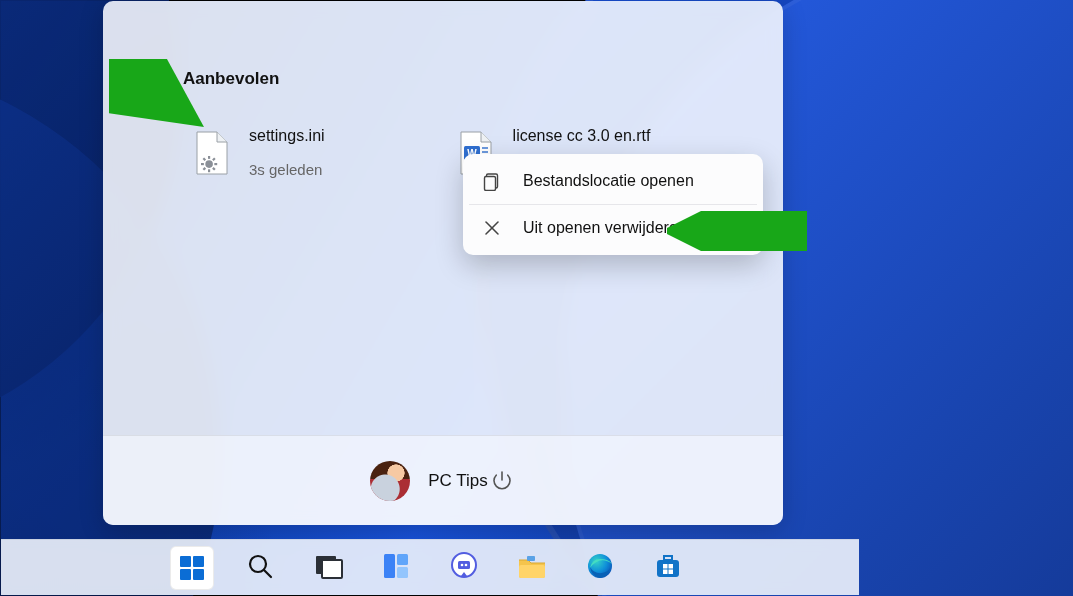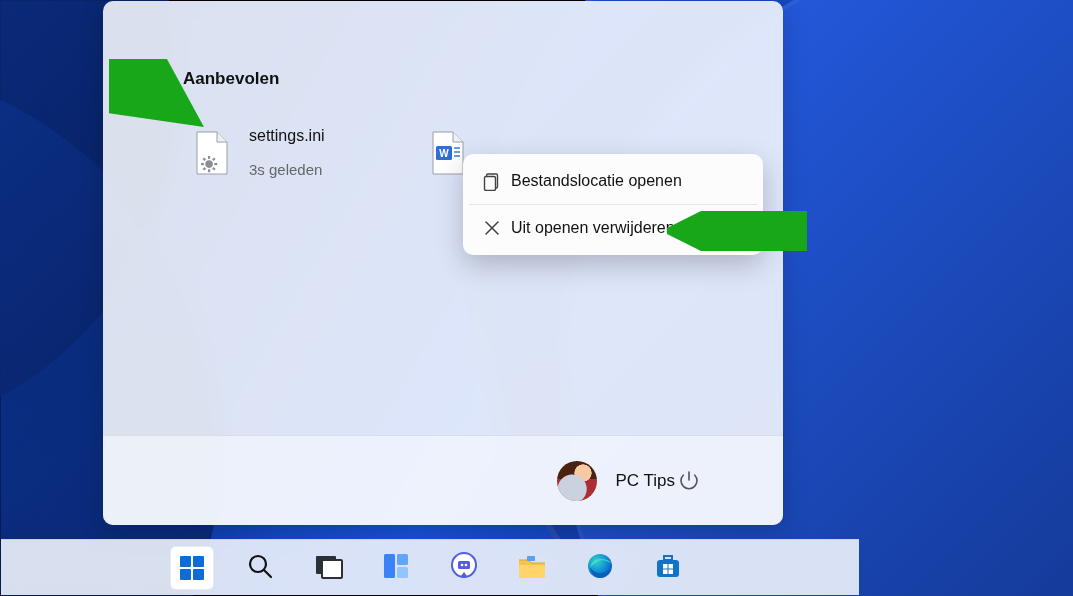--- a/index.html
+++ b/index.html
@@ -47,21 +47,21 @@
     height: calc(100% - 90px);
   }
   .section-title {
     font-size: 17px;
     font-weight: 600;
     color: #111;
     margin-bottom: 32px;
   }
   .rec-row {
     display: flex;
-    gap: 84px;
+    gap: 112px;
   }
   .rec-item {
     display: flex;
     align-items: center;
     gap: 18px;
     padding: 6px 10px;
     border-radius: 6px;
     position: relative;
   }
   .rec-icon {
@@ -77,35 +77,35 @@
     position: absolute;
     left: 360px; top: 153px;
     width: 300px;
     background: #fcfcfd;
     border-radius: 10px;
     box-shadow: 0 10px 28px rgba(0,0,0,.22);
     padding: 4px 0;
     z-index: 5;
   }
   .ctx-item {
-    display: flex; align-items: center; gap: 8px;
+    display: flex; align-items: center; gap: 20px;
     padding: 12px 18px;
     font-size: 16px;
     color: #111;
   }
   .ctx-sep { height: 1px; background: #e6e6ea; margin: 0 6px; }
   .ctx-icon { width: 22px; height: 22px; display:inline-flex;align-items:center;justify-content:center;}
 
   
   .start-footer {
     position: absolute;
     left: 0; right: 0; bottom: 0;
     height: 90px;
     border-top: 1px solid rgba(0,0,0,.08);
-    display: flex; align-items: center; justify-content: flex-end;
+    display: flex; align-items: center; justify-content: center;
     padding: 0 80px;
     background: rgba(248,250,255,.6);
     border-radius: 0 0 10px 10px;
   }
   .user {
     display: flex; align-items: center; gap: 18px;
   }
   .avatar {
     width: 40px; height: 40px; border-radius: 50%;
     background:
@@ -199,20 +199,24 @@
               <path d="M24 2v10h10" fill="#eef1f4" stroke="#9aa0a6" stroke-width="1"></path>
               <rect x="7" y="16" width="16" height="14" rx="1.5" fill="#2f6fd0"></rect>
               <text x="15" y="27" text-anchor="middle" font-size="10" font-weight="700" fill="#fff">W</text>
               <g stroke="#2f6fd0" stroke-width="1.4">
                 <line x1="25" y1="18" x2="31" y2="18"></line>
                 <line x1="25" y1="22" x2="31" y2="22"></line>
                 <line x1="25" y1="26" x2="31" y2="26"></line>
               </g>
             </svg>
           </span>
+          <span class="rec-text">
+            <div class="name">license cc 3.0 en.rtf</div>
+            <div class="sub">7s geleden</div>
+          </span>
         </div>
 
       </div>
     </div>
 
     <div class="context-menu">
       <div class="ctx-item">
         <span class="ctx-icon">
           <svg width="20" height="20" viewBox="0 0 20 20" fill="none" stroke="#444" stroke-width="1.4">
             <rect x="4.5" y="3" width="11" height="14" rx="1.5"></rect>

